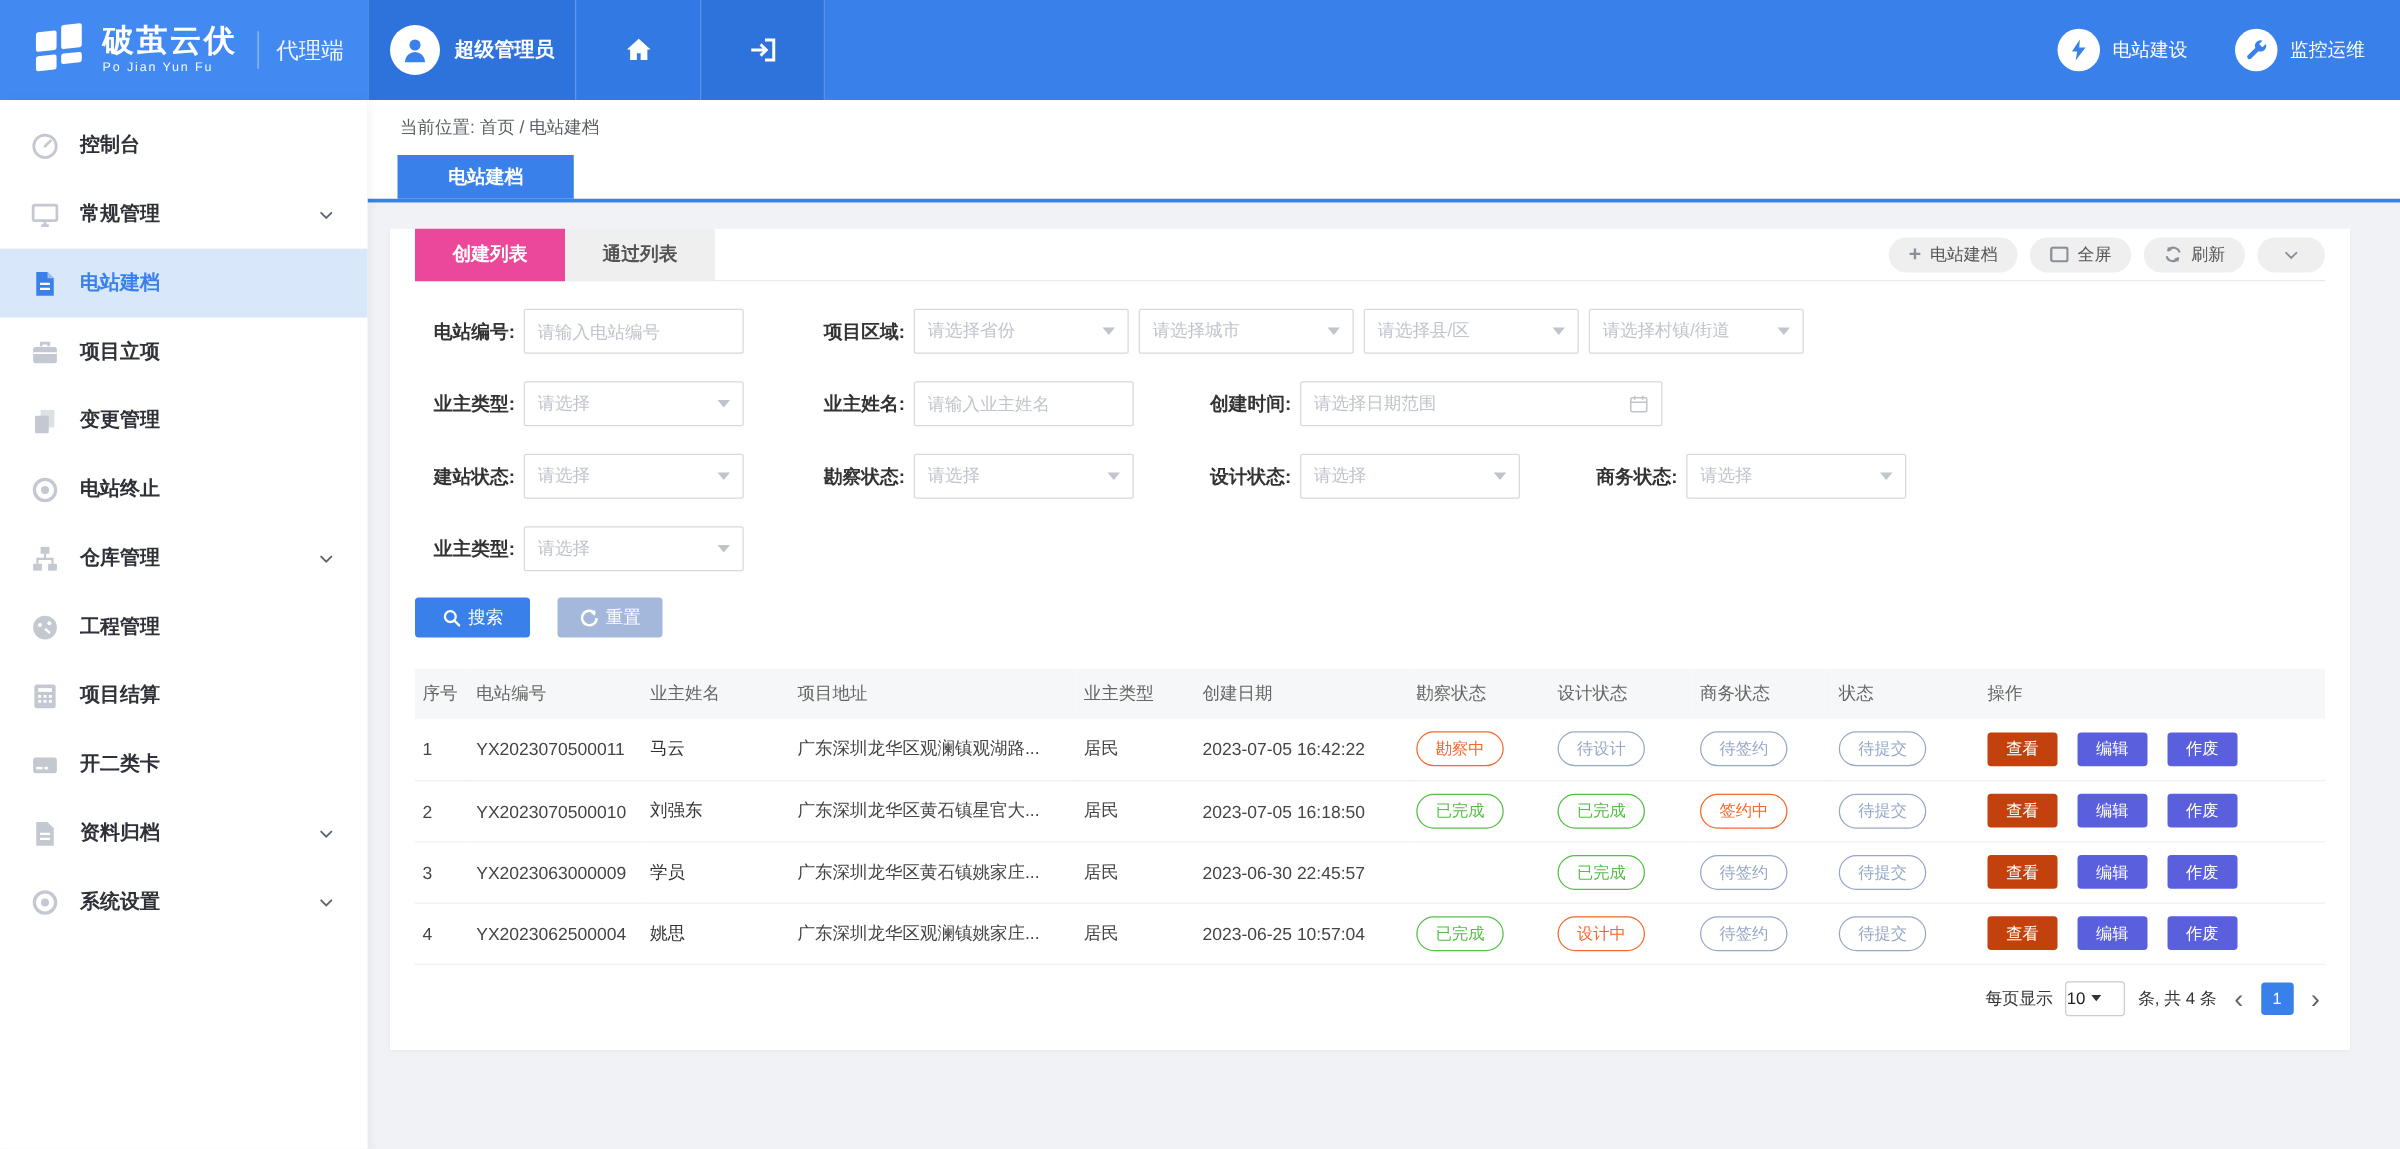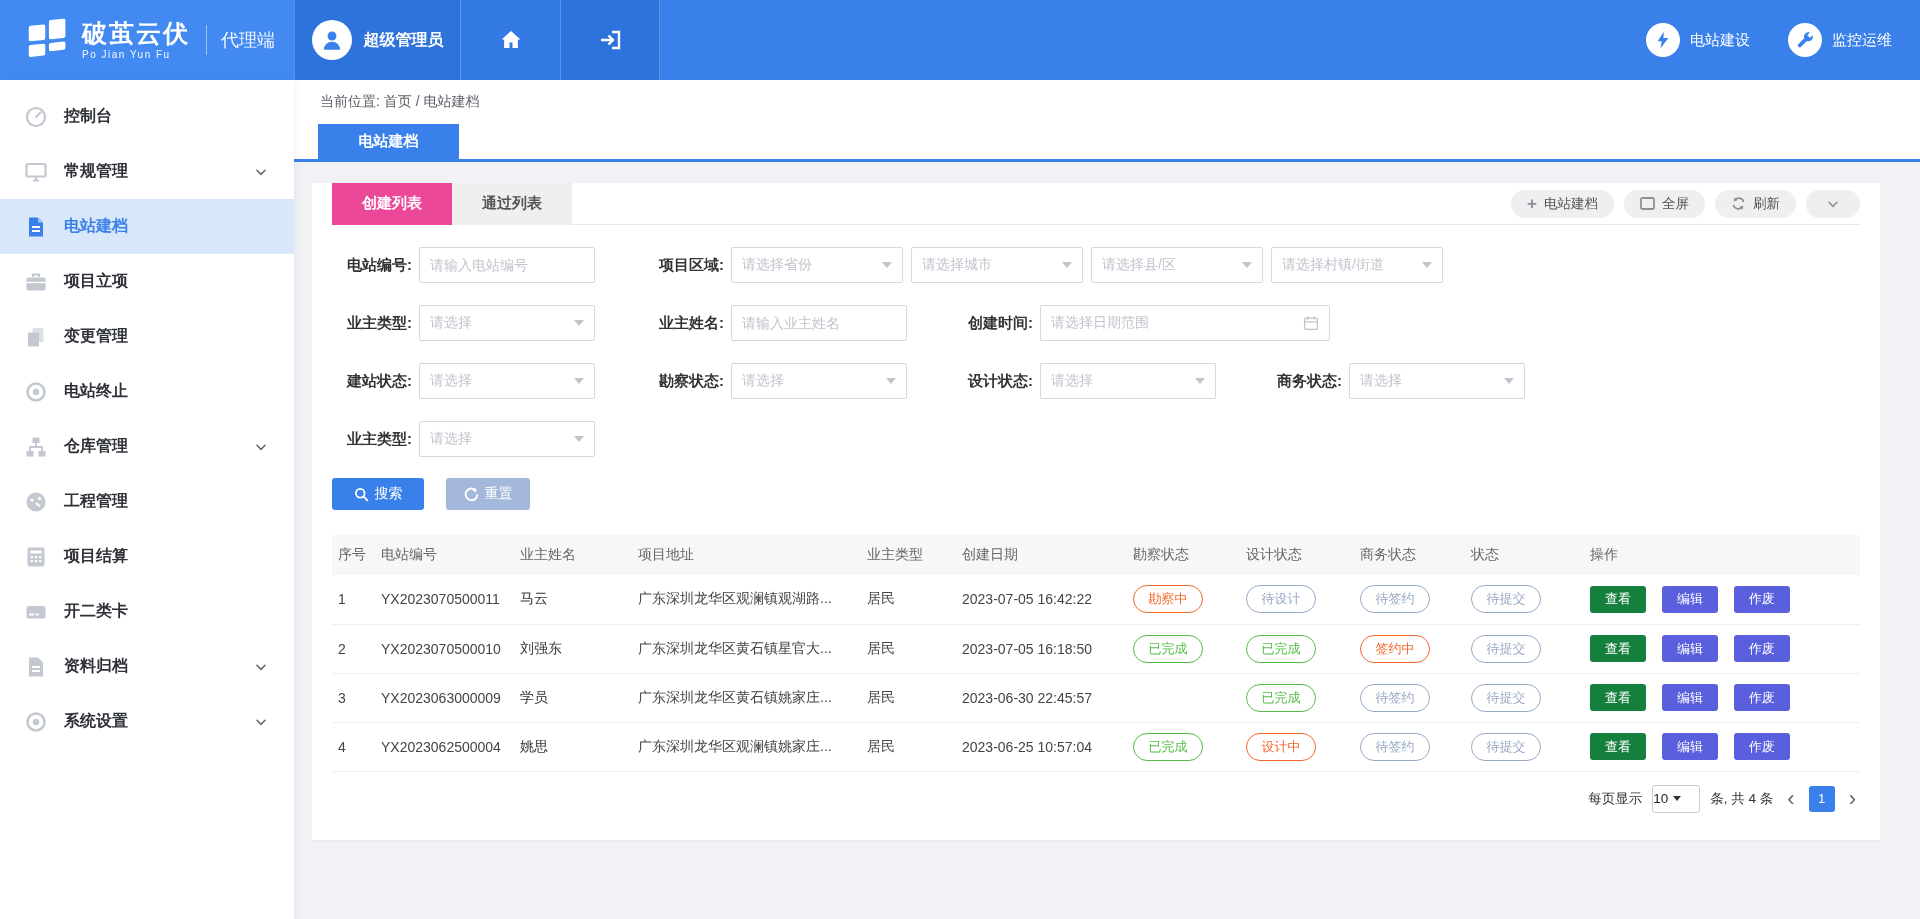--- a/index.html
+++ b/index.html
@@ -90,21 +90,21 @@
   .grid td { height:49px; font-size:14px; color:#444; padding:0 6px; border-bottom:1px solid #EDEFF2; white-space:nowrap;
     overflow:hidden; text-overflow:ellipsis; }
   .grid td.c-owner { color:#333; }
   .badge { display:inline-block; min-width:70px; padding:4px 12px; border:1px solid #97A8C5; border-radius:14px;
     font-size:13px; color:#97A8C5; text-align:center; background:#fff; }
   .tone-orange { color:#F5682B; border-color:#F5682B; }
   .tone-green { color:#55BE47; border-color:#55BE47; }
   .tone-slate { color:#97A8C5; border-color:#97A8C5; }
   .op-btn { width:56px; height:27px; border:none; border-radius:3px; color:#fff; font-size:13px; cursor:pointer;
     margin-right:12px; font-family:inherit; }
-  .op-view { background:#15803d; }
+  .op-view { background:#c2410c; }
   .op-edit, .op-void { background:#5A5FDE; }
 
   
   .pager { display:flex; align-items:center; justify-content:flex-end; gap:10px; margin-top:13px; }
   .pager-text { font-size:13.5px; color:#333; }
   .pp-select { width:48px; height:28px; border:1px solid #C9CCD2; border-radius:3px; background:#fff;
     display:flex; align-items:center; justify-content:flex-start; gap:5px; font-size:13.5px; color:#222; cursor:pointer; }
   .pp-caret { width:0; height:0; border-left:4px solid transparent; border-right:4px solid transparent; border-top:5px solid #333; }
   .pg-arrow { background:none; border:none; font-size:22px; color:#5F6570; cursor:pointer; line-height:1; padding:0 4px; font-family:inherit; }
   .pg-num { width:26px; height:26px; background:#3A80EA; color:#fff; border:none; border-radius:3px; font-size:13px; cursor:pointer; font-family:inherit; }

